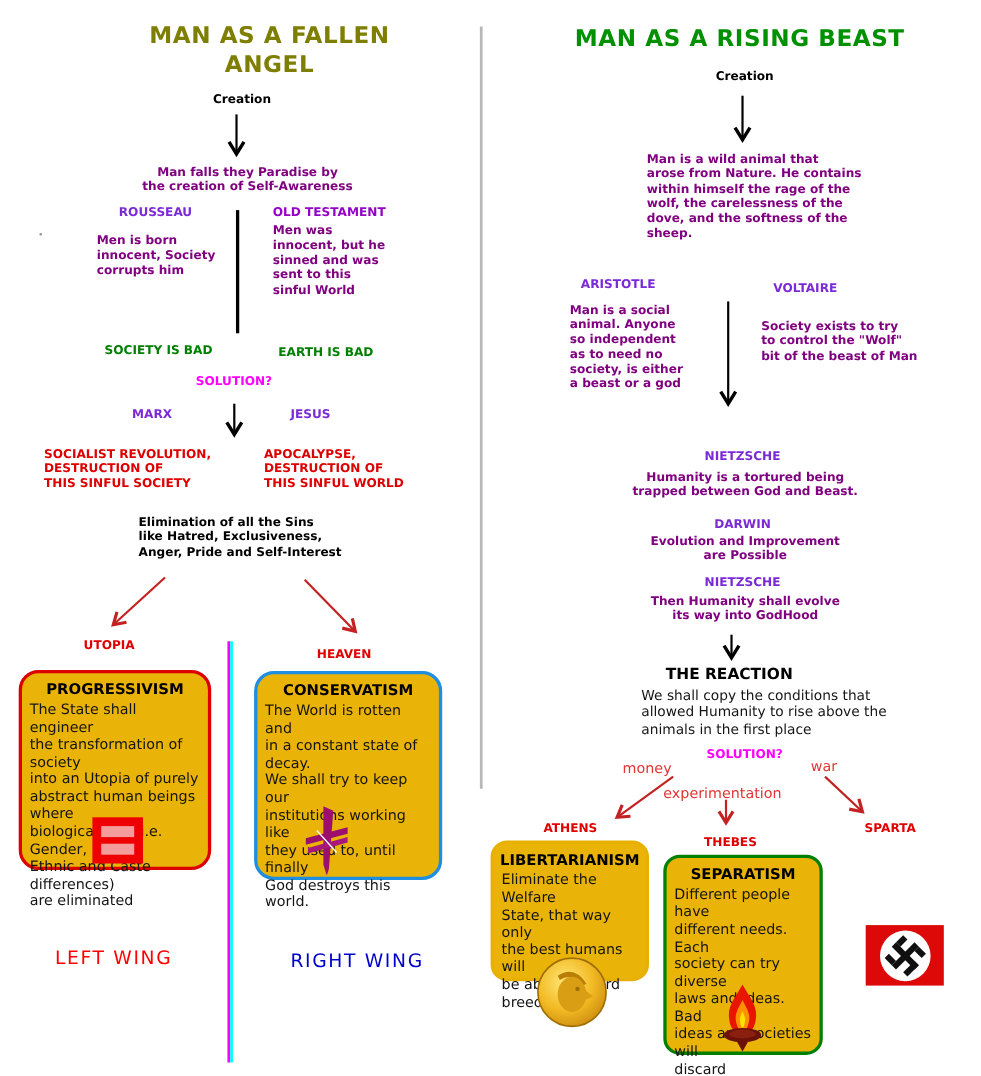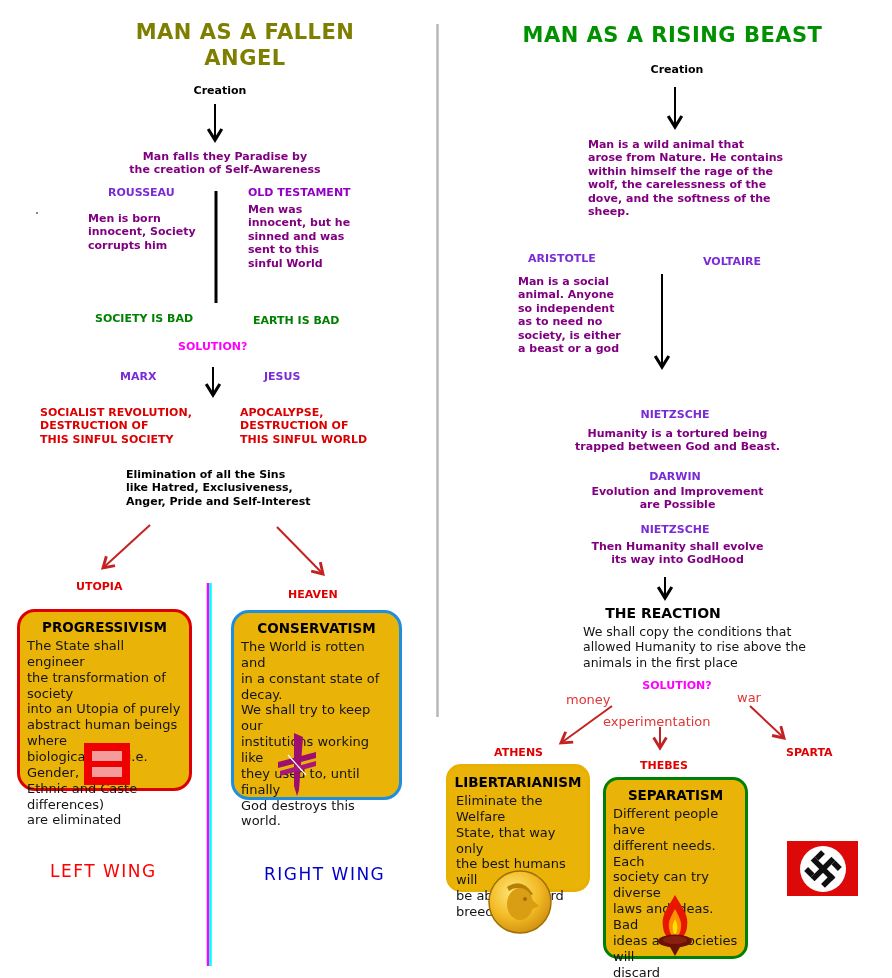--- a/index.html
+++ b/index.html
@@ -156,20 +156,23 @@
 dove, and the softness of the
 sheep.</div>
   <div class="t b violet" style="left:528px;top:252px;">ARISTOTLE</div>
   <div class="t b violet" style="left:703px;top:255px;">VOLTAIRE</div>
   <div class="t b l purple" style="left:518px;top:275px;width:130px;">Man is a social
 animal. Anyone
 so independent
 as to need no
 society, is either
 a beast or a god</div>
+  <div class="t b l purple" style="left:692px;top:290px;width:165px;">Society exists to try
+to control the "Wolf"
+bit of the beast of Man</div>
   <div class="t b c violet" style="left:630px;top:408px;width:90px;">NIETZSCHE</div>
   <div class="t b c purple" style="left:560px;top:427px;width:235px;">Humanity is a tortured being
 trapped between God and Beast.</div>
   <div class="t b c violet" style="left:630px;top:470px;width:90px;">DARWIN</div>
   <div class="t b c purple" style="left:570px;top:485px;width:215px;">Evolution and Improvement
 are Possible</div>
   <div class="t b c violet" style="left:630px;top:523px;width:90px;">NIETZSCHE</div>
   <div class="t b c purple" style="left:565px;top:540px;width:225px;">Then Humanity shall evolve
 its way into GodHood</div>
   <div class="t b c black" style="left:593px;top:605px;width:140px;font-size:14px;">THE REACTION</div>

